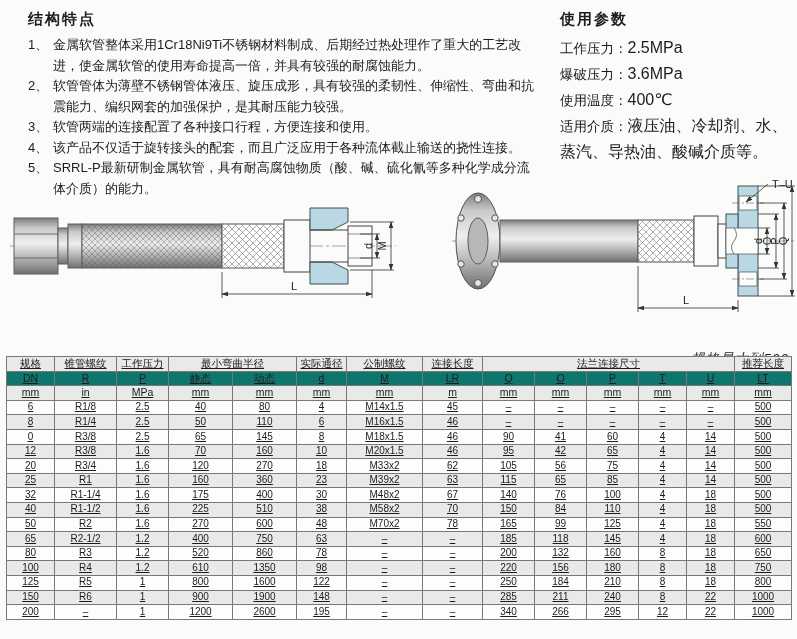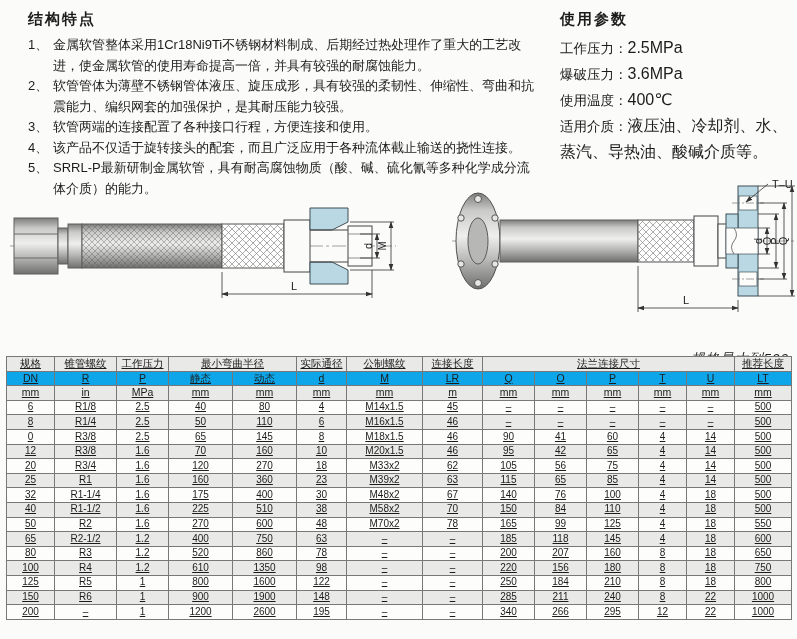--- a/index.html
+++ b/index.html
@@ -28,21 +28,21 @@
     border-collapse:collapse;table-layout:fixed;background:#fdfdfc;text-decoration:underline;
   }
   .spec-table th,.spec-table td{
     border:1px solid #787878;text-align:center;vertical-align:middle;
     font-weight:normal;padding:0;height:13.6px;font-size:10px;line-height:1.05;
     overflow:hidden;white-space:nowrap;
   }
   .spec-table thead th{font-size:10.5px;}
   .spec-table thead tr:nth-child(1),
   .spec-table thead tr:nth-child(3){background:#e9e9e7;}
-  .spec-table thead tr:nth-child(2){background:#0ea5e9;}
+  .spec-table thead tr:nth-child(2){background:#0f766e;}
   .spec-table tbody tr:nth-child(even){background:#e9e9e7;}
   .spec-table tbody tr:nth-child(odd){background:#fdfdfc;}
 </style>
 </head>
 <body>
 
 <div class="features">
   <div class="block-title">结构特点</div>
   <div id="feature-list">
       <div class="feat">
@@ -451,21 +451,21 @@
       <tr>
         <td>80</td>
         <td>R3</td>
         <td>1.2</td>
         <td>520</td>
         <td>860</td>
         <td>78</td>
         <td>–</td>
         <td>–</td>
         <td>200</td>
-        <td>207</td>
+        <td>132</td>
         <td>160</td>
         <td>8</td>
         <td>18</td>
         <td>650</td>
       </tr>
       <tr>
         <td>100</td>
         <td>R4</td>
         <td>1.2</td>
         <td>610</td>

